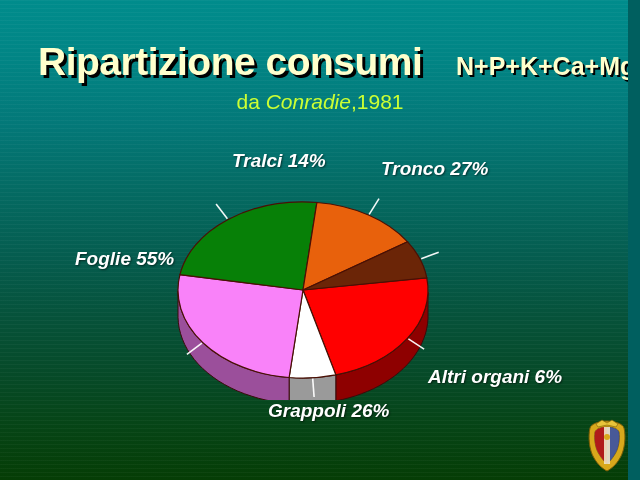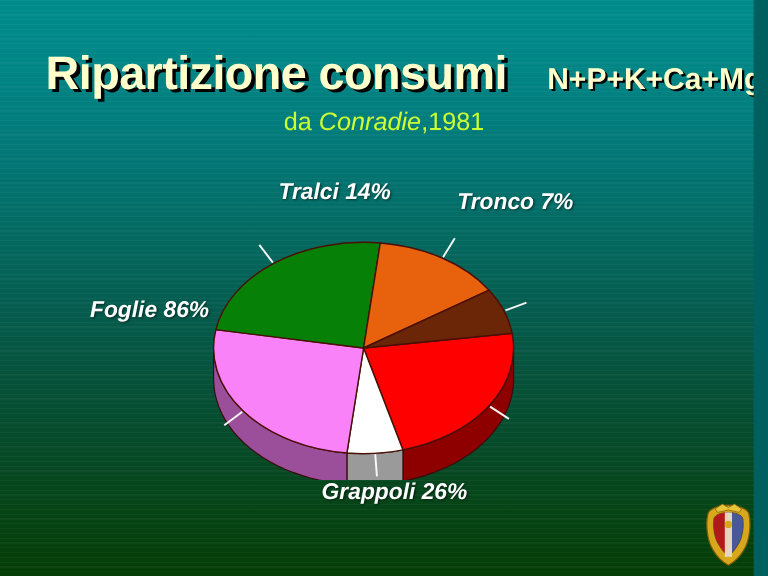--- a/index.html
+++ b/index.html
@@ -117,22 +117,23 @@
           <line x1="162.7" y1="238.6" x2="164.1" y2="257.0"></line>
           <line x1="51.9" y1="203.2" x2="36.9" y2="214.3"></line>
           <line x1="77.4" y1="78.8" x2="66.1" y2="64.0"></line>
           <line x1="219.2" y1="74.3" x2="229.0" y2="58.6"></line>
           <line x1="271.2" y1="118.7" x2="288.7" y2="112.2"></line>
         </g>
     </svg>
   </div>
 
   <div class="pie-label" id="label-tralci">Tralci  14%</div>
-  <div class="pie-label" id="label-tronco">Tronco  7%</div>
-  <div class="pie-label" id="label-foglie">Foglie  86%</div>
+  <div class="pie-label" id="label-tronco">Tronco  27%</div>
+  <div class="pie-label" id="label-foglie">Foglie  55%</div>
+  <div class="pie-label" id="label-altri">Altri organi  6%</div>
   <div class="pie-label" id="label-grappoli">Grappoli  26%</div>
 
   <svg id="logo" viewBox="0 0 50 56">
     <g>
       <path d="M25 3 C17 3 9 6 8 10 C6 18 7 32 12 40 C16 47 21 51 25 53 C29 51 34 47 38 40 C43 32 44 18 42 10 C41 6 33 3 25 3 Z" fill="#d8a81c" stroke="#7a5c06" stroke-width="1"></path>
       <path d="M25 9 C19 9 14 11 13 14 C12 20 13 30 17 36 C20 41 23 44 25 46 C27 44 30 41 33 36 C37 30 38 20 37 14 C36 11 31 9 25 9 Z" fill="#f0e6c8" stroke="#6b4f05" stroke-width="0.8"></path>
       <path d="M25 9 C19 9 14 11 13 14 C12 20 13 30 17 36 C20 41 23 44 25 46 L25 9 Z" fill="#b01a1a"></path>
       <path d="M25 9 C31 9 36 11 37 14 C38 20 37 30 33 36 C30 41 27 44 25 46 L25 9 Z" fill="#2a3f8f" opacity="0.85"></path>
       <rect x="22" y="9" width="6" height="37" fill="#f0e6c8" opacity="0.9"></rect>
       <circle cx="25" cy="19" r="3" fill="#d8a81c"></circle>

